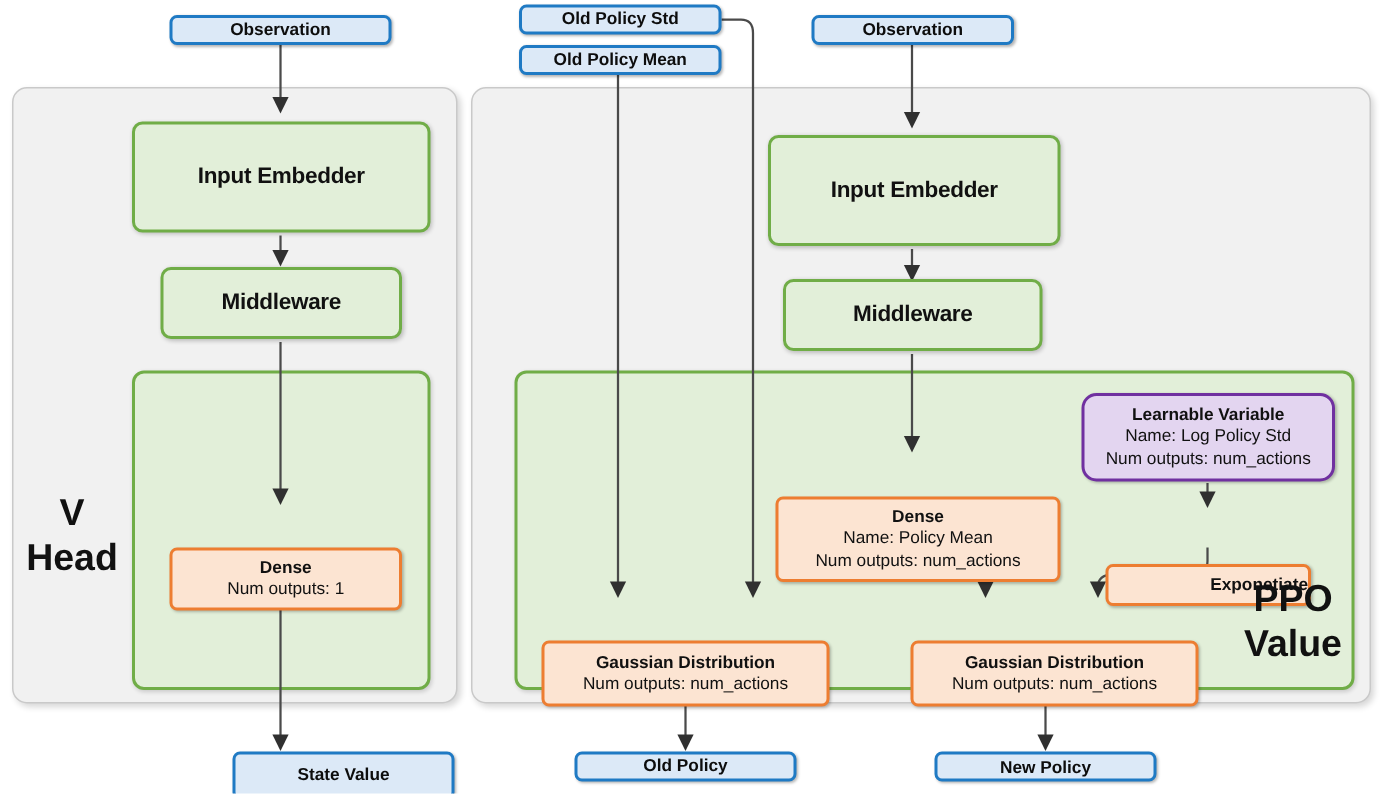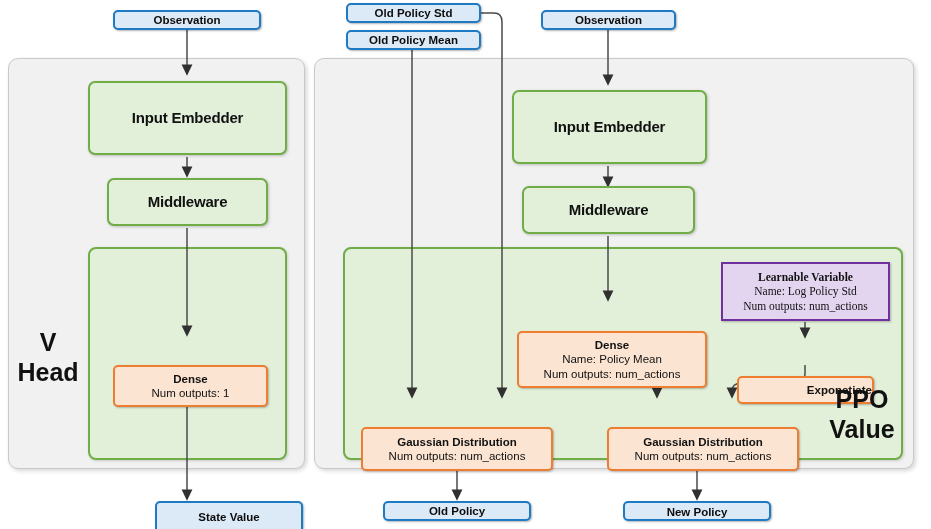--- a/index.html
+++ b/index.html
@@ -37,24 +37,23 @@
   
   .orange{
     background:#fce4d2;border:2px solid #ed7d31;border-radius:5px;
     font-size:11.5px;
     box-shadow:1px 1px 2px rgba(0,0,0,.25);
     margin-top:28px;
   }
 
   
   .purple{
-    background:#e3d5f0;border:2px solid #7030a0;border-radius:0;
+    background:#e3d5f0;border:2px solid #7030a0;border-radius:10px;
     font-size:11.5px;
     box-shadow:1px 1px 2px rgba(0,0,0,.25);
-    font-family:Liberation Serif, serif;
   }
 
   
   .panel-outer{
     position:absolute;box-sizing:border-box;
     background:#f1f1f1;border:1px solid #c9c9c9;border-radius:10px;
     box-shadow:2px 2px 4px rgba(0,0,0,.16);
     z-index:1;
   }
   .panel-green{

